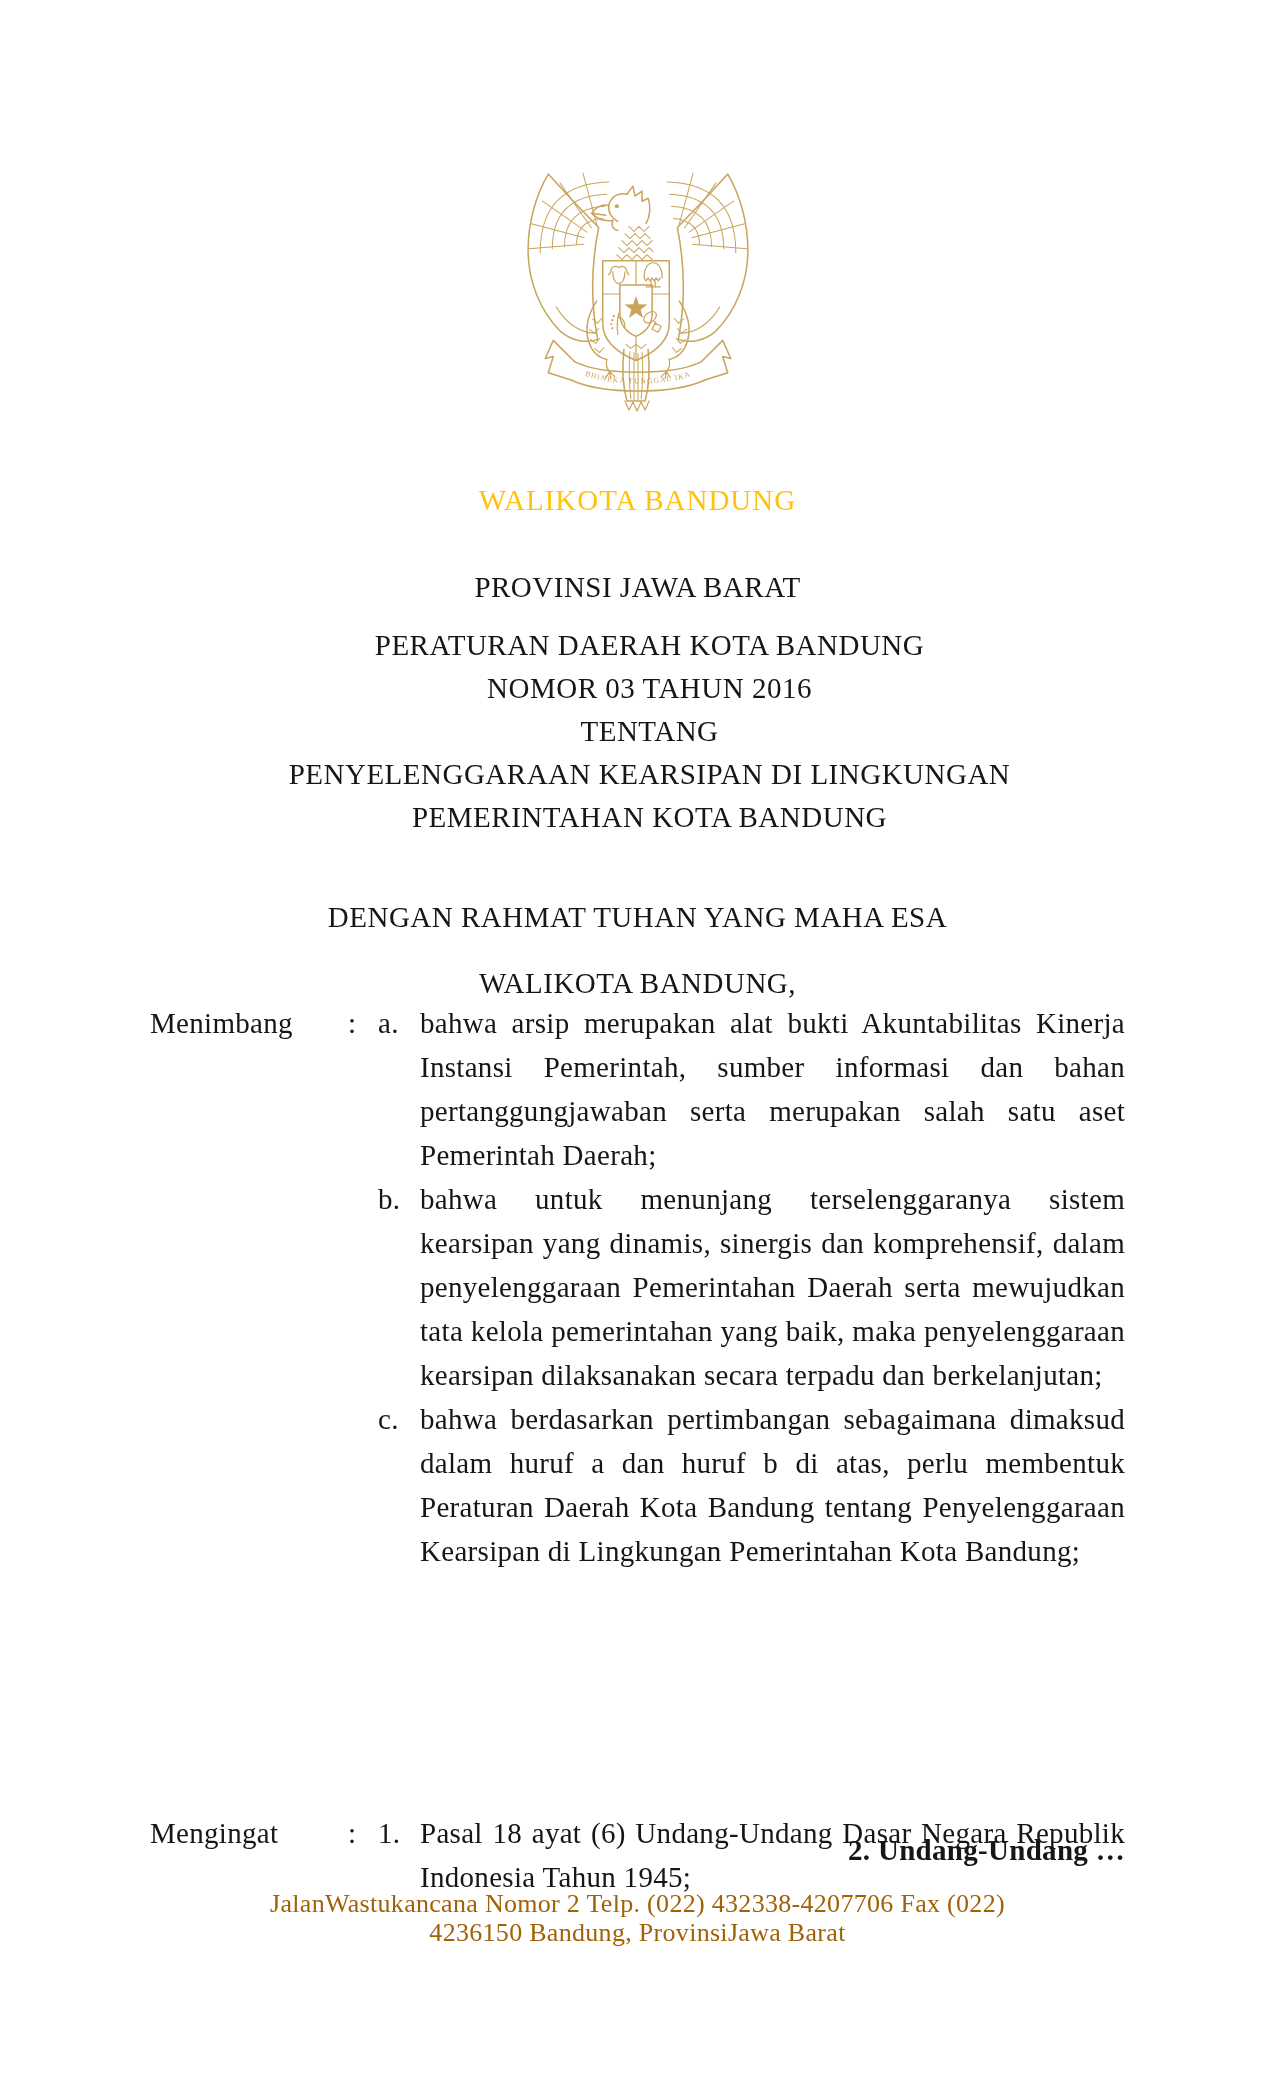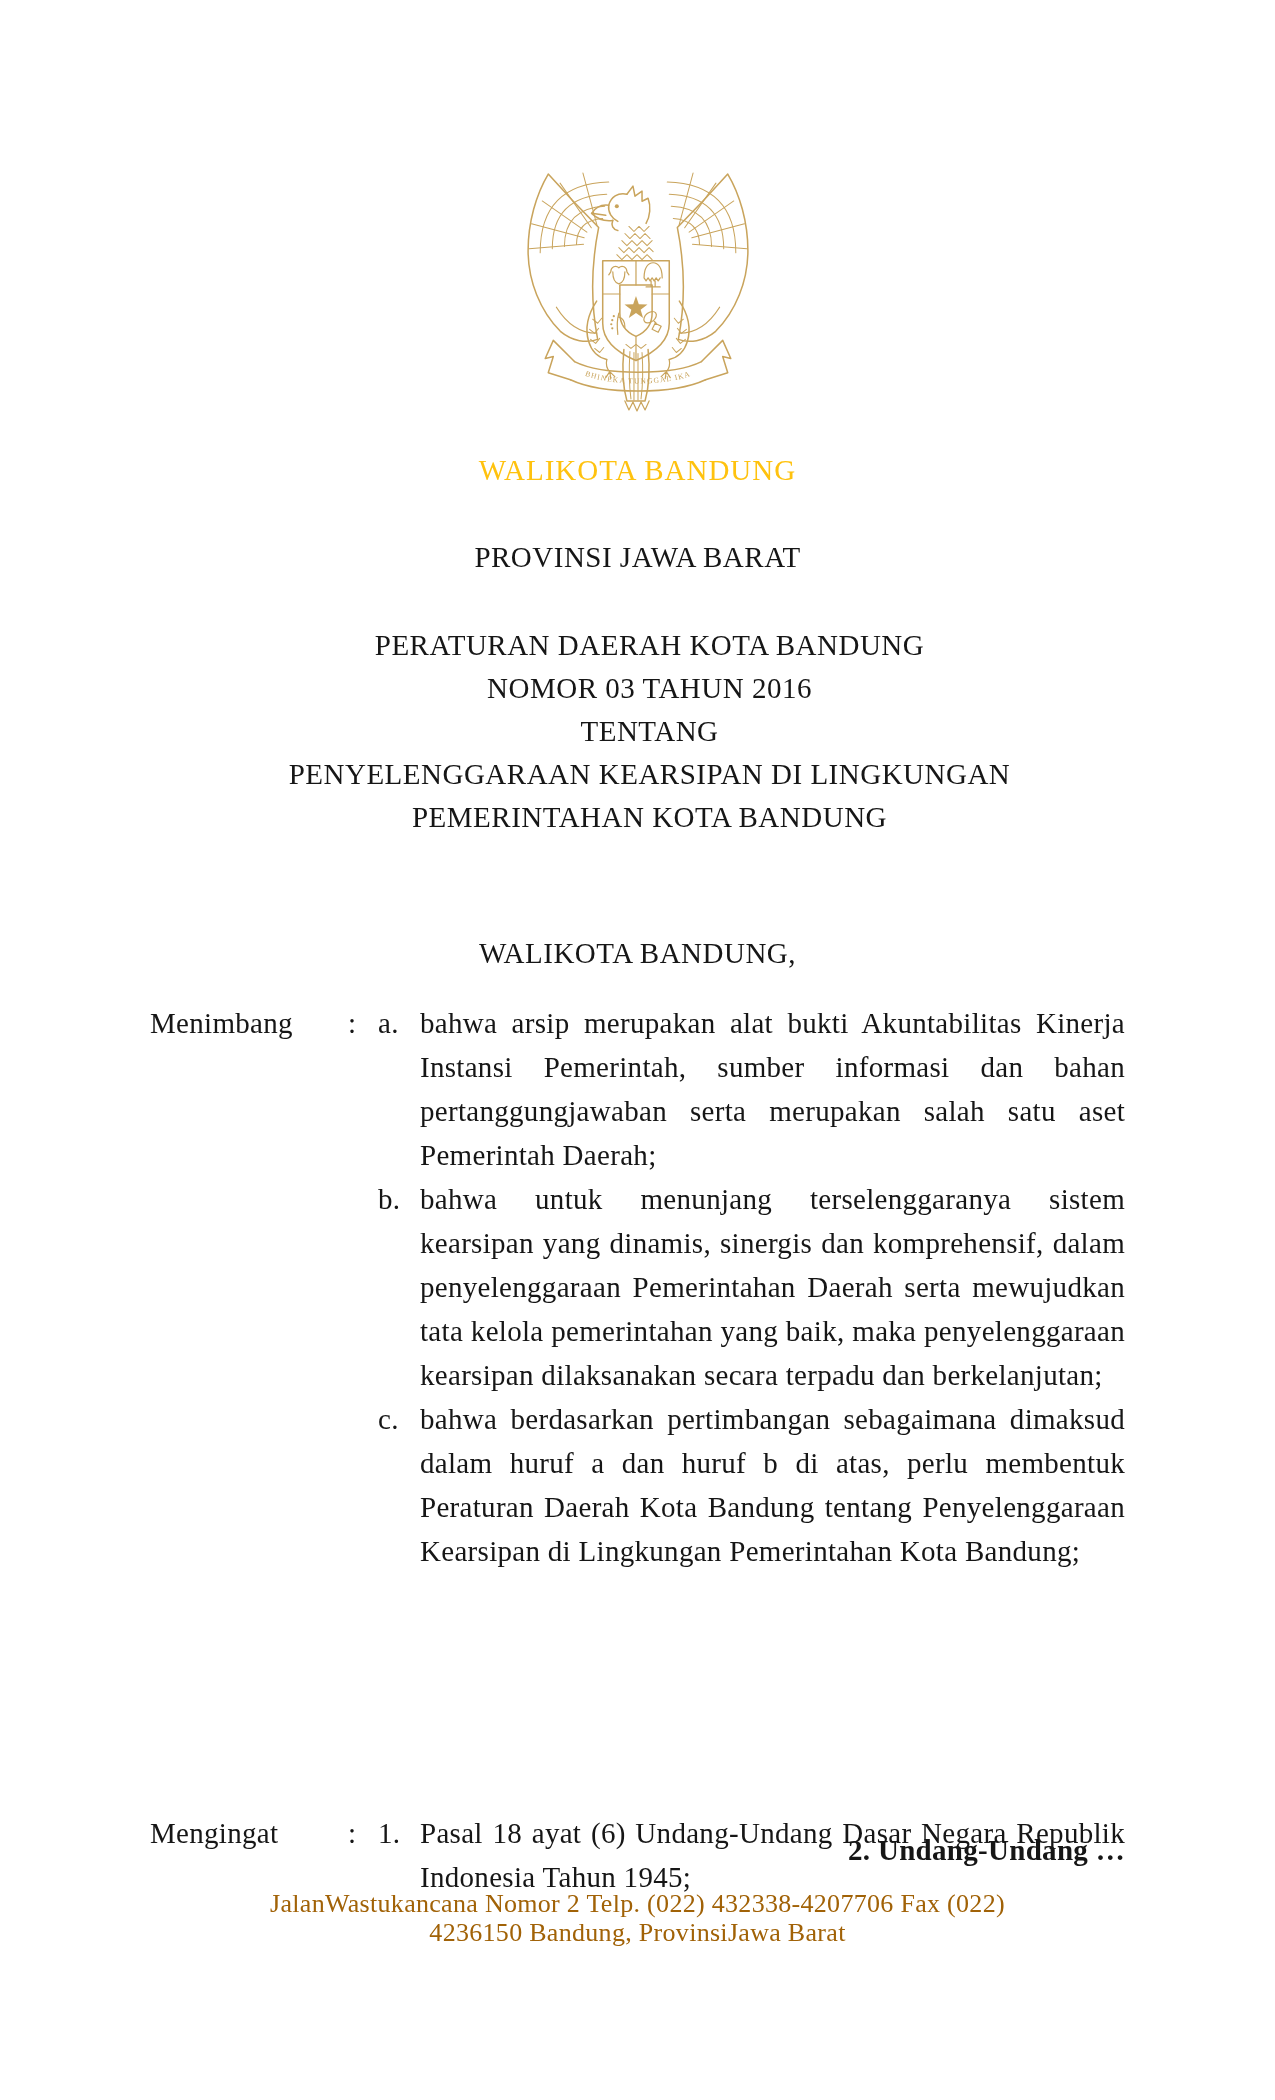--- a/index.html
+++ b/index.html
@@ -1,21 +1,21 @@
 <!DOCTYPE html>
 <html><head>
 <meta charset="utf-8">
 <title>Document</title>
 <style>
   html,body { margin:0; padding:0; background:#ffffff; }
   .page {
     position:relative; width:1275px; height:2100px; background:#ffffff;
     font-family:"Liberation Serif", serif; color:#161616; overflow:hidden;
   }
-  .center { position:absolute; left:0; width:100%; text-align:center; }
+  .center { position:absolute; left:0; width:100%; text-align:center;margin-top:30px; }
   .emblem { position:absolute; top:172px; left:50%; margin-left:-112px; }
   .office   { top:449px; font-size:29px; line-height:43px; letter-spacing:1px; color:#FFC20E; }
   .province { top:536px; font-size:29px; line-height:43px; letter-spacing:0.5px;font-family:Liberation Serif, serif; }
   .title-block { position:absolute; top:624px; left:0; width:100%; text-align:center;
                  font-size:29px; line-height:43px; letter-spacing:0.5px;margin-left:12px; }
   .invocation { top:866px; font-size:29px; line-height:43px; letter-spacing:0.5px; }
   .issuer     { top:932px; font-size:29px; line-height:43px; letter-spacing:0.5px; }
   .block { position:absolute; left:150px; width:975px; font-size:29px; line-height:44px; letter-spacing:0.3px; }
   .menimbang { top:1001px; }
   .mengingat { top:1811px; }
@@ -102,20 +102,21 @@
   <div class="center province">PROVINSI JAWA BARAT</div>
 
   <div class="title-block">
     <div>PERATURAN DAERAH KOTA BANDUNG</div>
     <div>NOMOR 03 TAHUN 2016</div>
     <div>TENTANG</div>
     <div>PENYELENGGARAAN KEARSIPAN DI LINGKUNGAN</div>
     <div>PEMERINTAHAN KOTA BANDUNG</div>
   </div>
 
+  <div class="center invocation">DENGAN RAHMAT TUHAN YANG MAHA ESA</div>
   <div class="center issuer">WALIKOTA BANDUNG,</div>
 
   <div class="block menimbang">
     <div class="row">
       <div>Menimbang</div>
       <div>:</div>
       <div>a.</div>
       <div class="text">bahwa arsip merupakan alat bukti Akuntabilitas Kinerja Instansi Pemerintah, sumber informasi dan bahan pertanggungjawaban serta merupakan salah satu aset Pemerintah Daerah;</div>
     </div>
     <div class="row">

